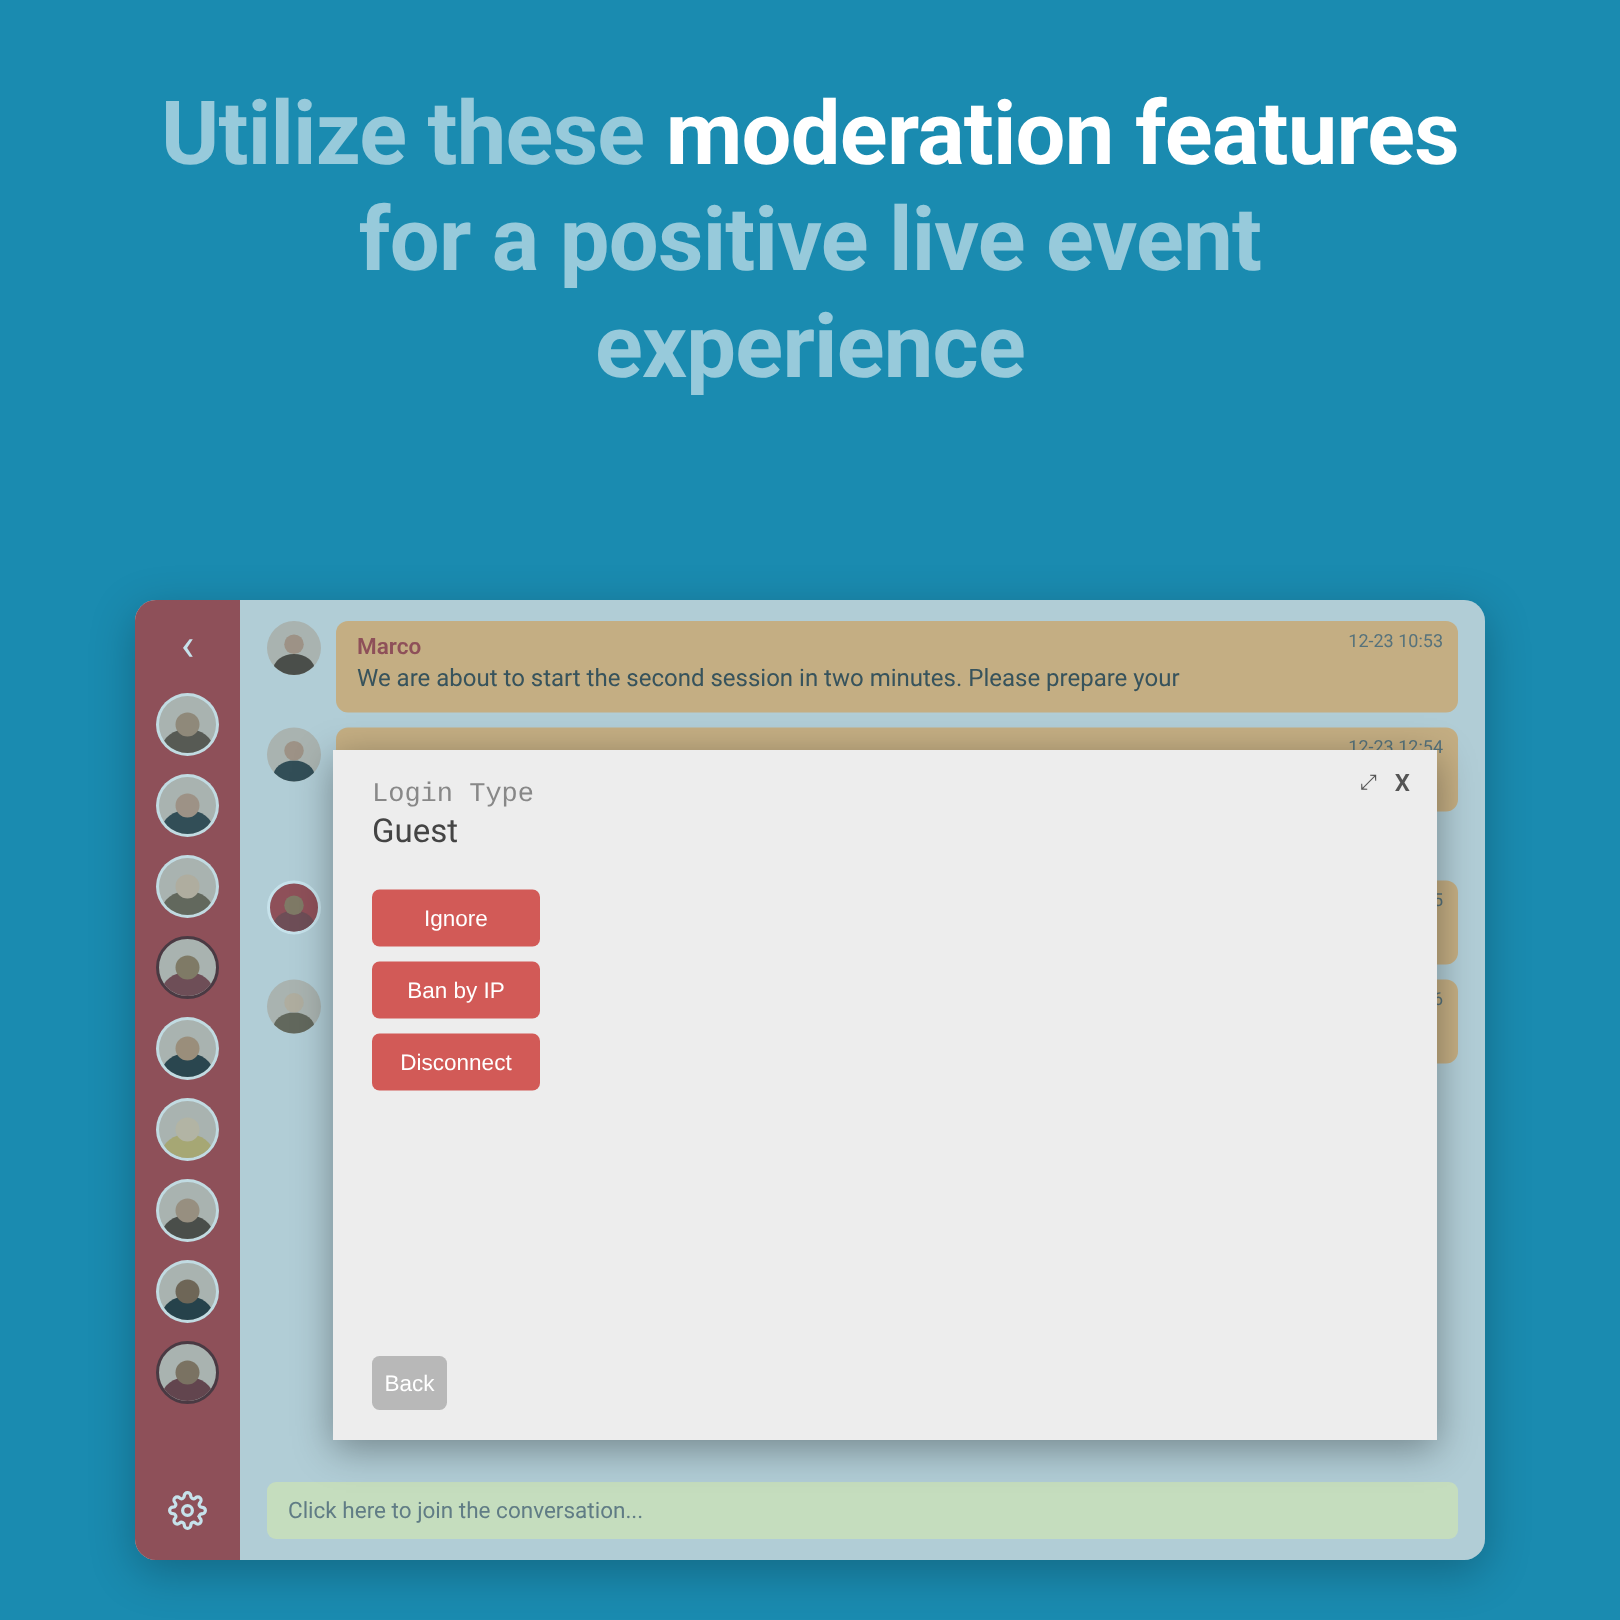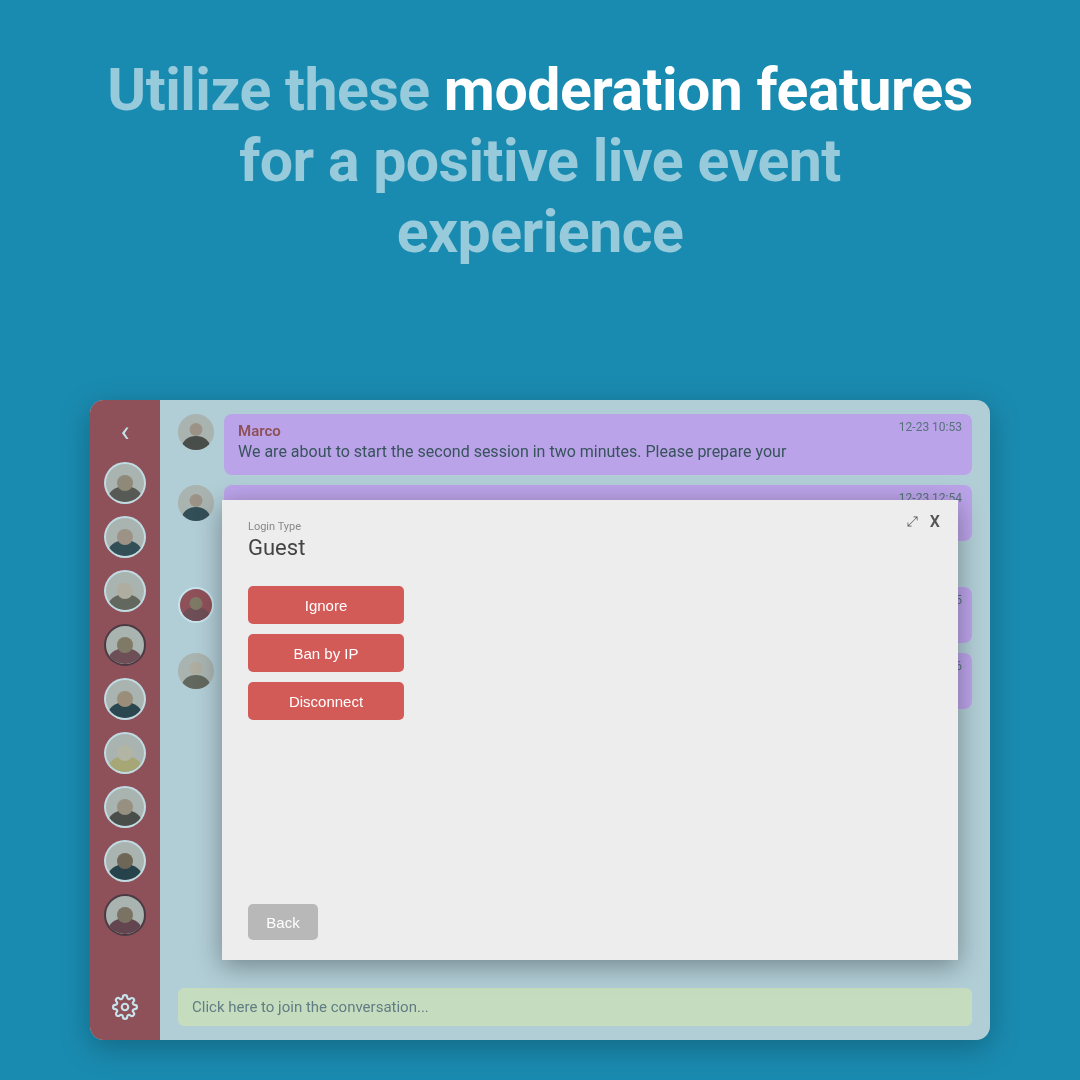--- a/index.html
+++ b/index.html
@@ -138,21 +138,21 @@
     overflow: hidden;
   }
   .msg .mavatar::after{content:"";position:absolute;left:50%;top:26%;width:13px;height:13px;background:#c99578;border-radius:50%;transform:translateX(-50%);}
   .msg .mavatar::before{content:"";position:absolute;left:50%;bottom:-8px;width:28px;height:22px;background:#5a3a28;border-radius:50% 50% 0 0;transform:translateX(-50%);}
   .msg.m2 .mavatar::before{background:#3a3a3a;}
   .msg.m3{margin-top:46px;} .msg.m3 .mavatar{background:#b43c3c;border:2px solid #fff;} .msg.m3 .mavatar::after{background:#a0754e;} .msg.m3 .mavatar::before{background:#8a3a3a;}
   .msg.m4 .mavatar::after{background:#e0b89a;} .msg.m4 .mavatar::before{background:#7a5c42;}
 
   .bubble {
     flex: 1;
-    background: #f0abfc;
+    background: #fdba74;
     border-radius: 8px;
     padding: 8px 14px 14px;
     min-height: 56px;
   }
   .bubble .name {
     color: #b43c3c;
     font-weight: 600;
     font-size: 15px;
   }
   .bubble .ts {
@@ -203,50 +203,51 @@
     display: flex;
     align-items: center;
     gap: 14px;
     color: #555;
     font-size: 16px;
   }
   .modal .expand-ico { font-size: 14px; letter-spacing: -2px; }
   .modal .close-x { cursor: pointer; font-weight:600; }
   .modal .label {
     color: #888;
-    font-size: 11px;
+    font-size: 18px;
     margin-top: 2px;
+    font-family: Liberation Mono, monospace;
   }
   .modal .value {
     color: #444;
     font-size: 22px;
     margin-top: 2px;
   }
   .modal .actions {
     margin-top: 26px;
     display: flex;
     flex-direction: column;
     gap: 10px;
   }
   .modal .btn {
-    width: 156px;
+    width: 112px;
     height: 38px;
     border: none;
     border-radius: 5px;
     color: #fff;
     font-size: 15px;
     cursor: pointer;
     background: #d25a57;
   }
   .modal .ip-block { margin-top: 22px; }
   .modal .back-btn {
     position: absolute;
     left: 26px;
     bottom: 20px;
-    width: 70px;
+    width: 50px;
     height: 36px;
     border: none;
     border-radius: 5px;
     background: #b8b8b8;
     color: #fff;
     font-size: 15px;
     cursor: pointer;
   }
 </style>
 </head>

